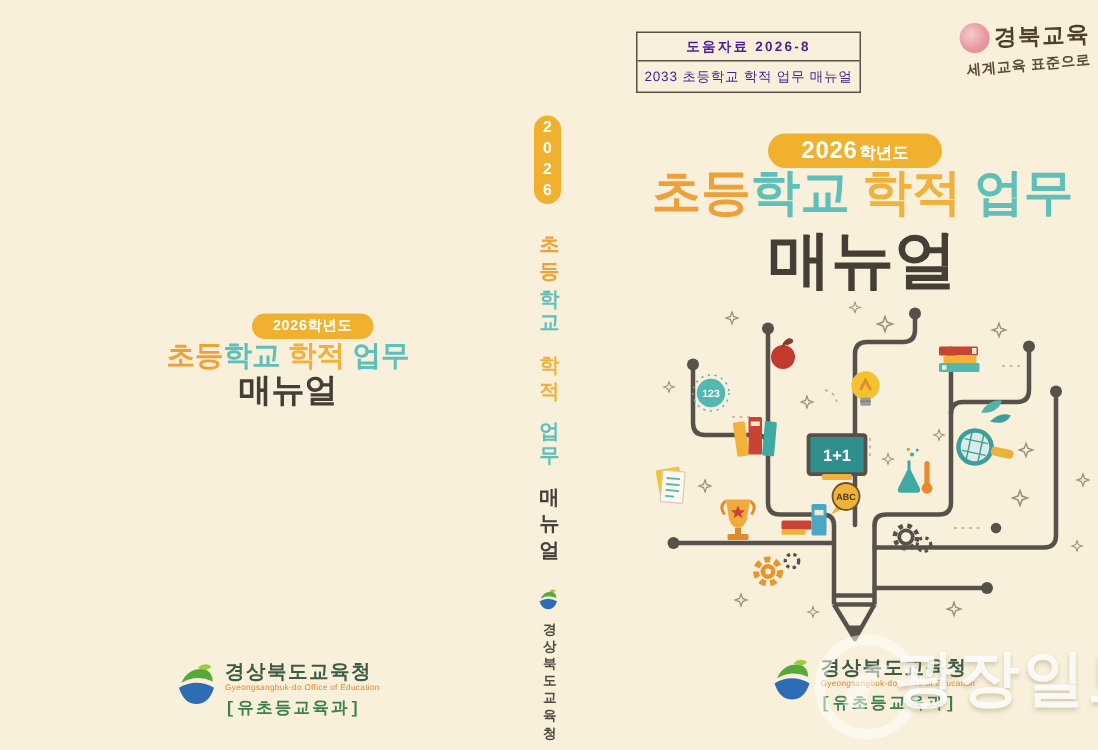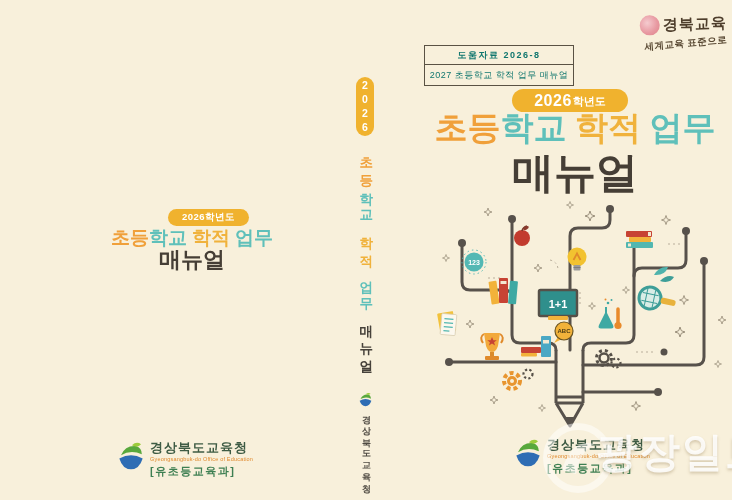--- a/index.html
+++ b/index.html
@@ -1,21 +1,21 @@
 <!DOCTYPE html>
 <html><head>
 <meta charset="utf-8">
 <style>
   html,body{margin:0;padding:0;}
   .canvas{position:relative;width:732px;height:500px;background:#F8F0DB;overflow:hidden;
           font-family:"Liberation Sans",sans-serif;}
 
   
   .ref-box{position:absolute;left:424px;top:21px;width:148px;border:1.4px solid #5A5244;
-           color:#0f766e;text-align:center;margin-top:24px;}
+           color:#4c1d95;text-align:center;}
   .ref-row1{font-size:9px;padding:2.5px 0;border-bottom:1.4px solid #5A5244;letter-spacing:1.5px;font-weight:700;}
   .ref-row2{font-size:9px;padding:3.5px 2px;letter-spacing:0.5px;}
 
   
   .stamp{position:absolute;left:640px;top:14px;width:95px;transform:rotate(-2deg);}
   .stamp-row{display:flex;align-items:center;gap:3px;}
   .seal{width:20px;height:20px;border-radius:50%;flex:none;
         background:radial-gradient(circle at 38% 38%, #F5CBCF 0%, #E89AA2 55%, #DF8089 100%);}
   .brand{font-size:15px;font-weight:800;color:#4E3E2C;letter-spacing:1px;font-family:"Liberation Serif",serif;}
   .slogan{font-size:9.5px;font-weight:700;color:#5A4A34;margin:3px 0 0 4px;transform:rotate(-3deg);
@@ -59,37 +59,37 @@
 
   .tree{position:absolute;left:430px;top:200px;}
 
   
   .org{position:absolute;display:flex;align-items:flex-start;gap:4px;}
   .org-left{left:116px;top:441px;}
   .org-right{left:513px;top:438px;}
   .org .mark{width:30px;height:30px;flex:none;}
   .org-name{font-size:13px;font-weight:800;color:#3E5B44;letter-spacing:1px;line-height:1.05;}
   .org-en{font-size:5.5px;color:#E08A2E;letter-spacing:0.2px;margin-top:1px;}
-  .org-dept{font-size:11px;font-weight:800;color:#3E7F52;letter-spacing:1.5px;margin-top:2px;}
+  .org-dept{font-size:11px;font-weight:800;color:#3E7F52;letter-spacing:1.5px;margin-top:2px;font-family:Liberation Mono, monospace;}
 
   
   .wm-emblem{position:absolute;left:543px;top:423px;width:70px;height:70px;border-radius:50%;
              border:7px solid rgba(255,255,255,0.5);box-sizing:border-box;}
   .wm-text{position:absolute;left:596px;top:432px;font-size:41px;font-weight:800;
            color:rgba(255,255,255,0.85);letter-spacing:2px;white-space:nowrap;
            text-shadow:0 2px 3px rgba(150,125,85,0.35);line-height:1;}
 </style>
 </head>
 <body>
 
 <div class="canvas">
 
   <div class="ref-box">
     <div class="ref-row1">도움자료 2026-8</div>
-    <div class="ref-row2">2027 초등학교 학적 업무 매뉴얼</div>
+    <div class="ref-row2">2033 초등학교 학적 업무 매뉴얼</div>
   </div>
 
   <div class="stamp">
     <div class="stamp-row">
       <span class="seal"></span>
       <span class="brand">경북교육</span>
     </div>
     <div class="slogan">세계교육 표준으로</div>
   </div>
 

